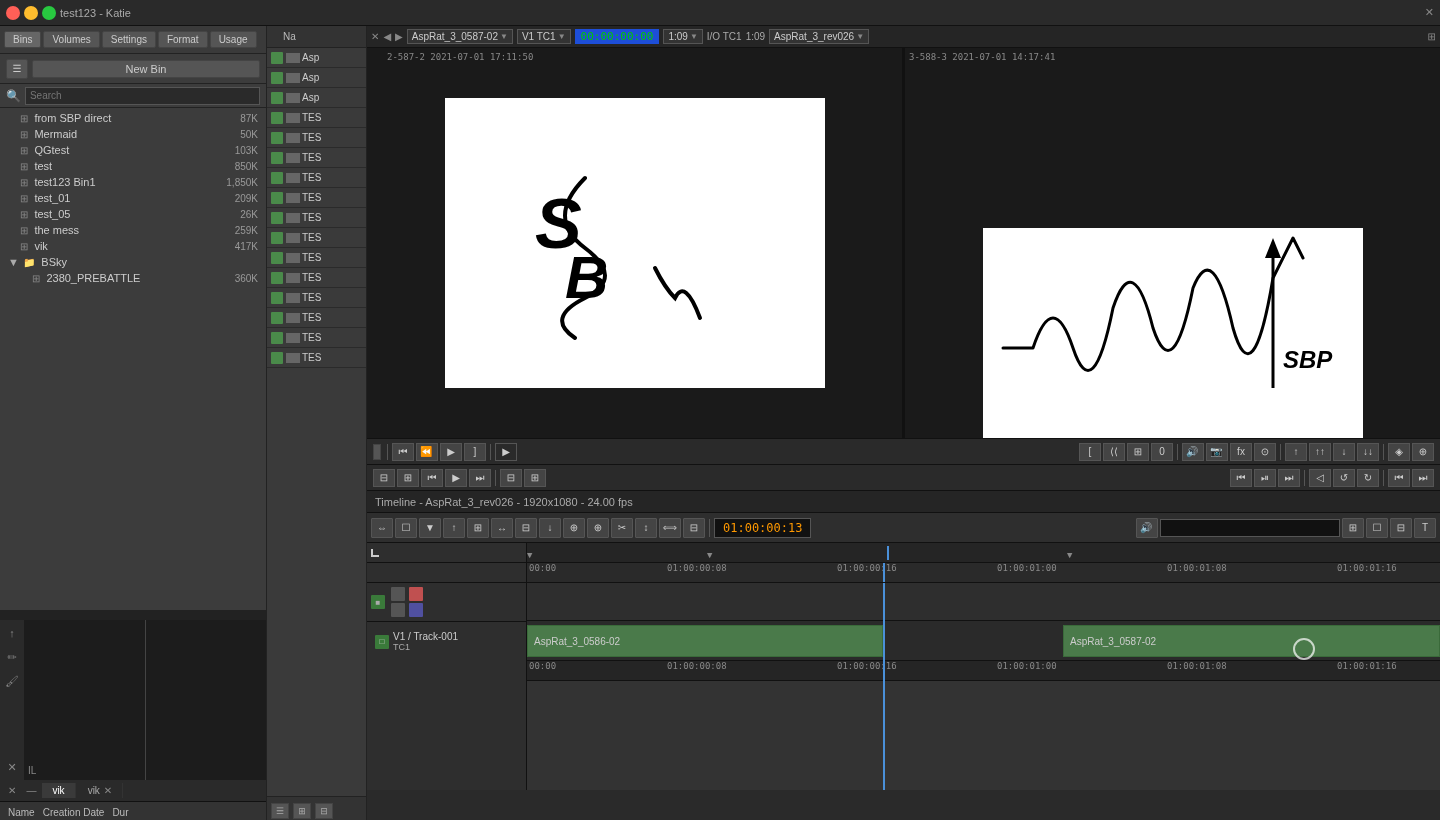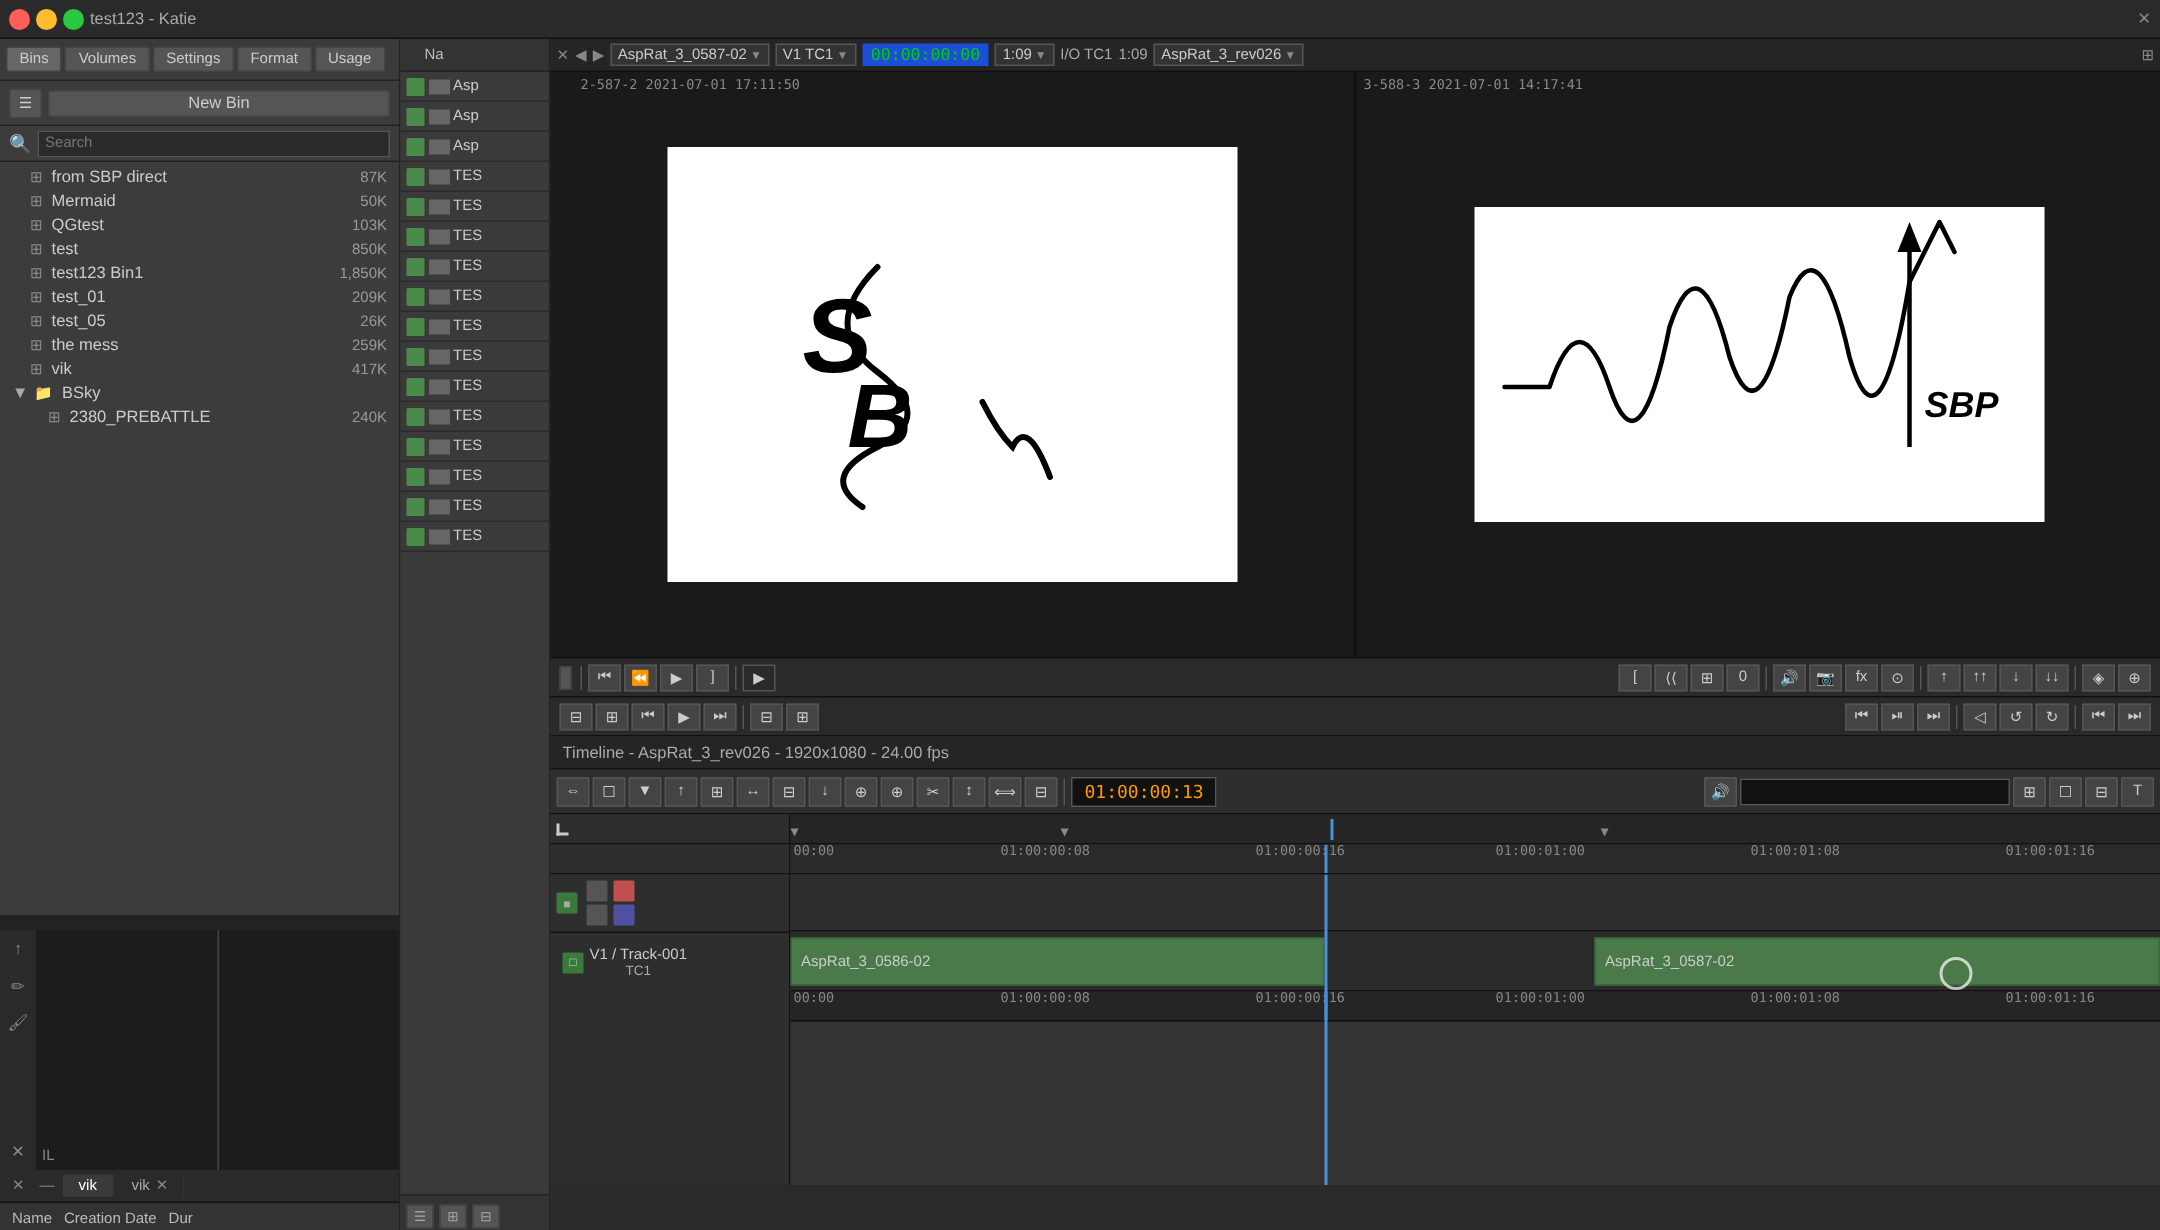--- a/index.html
+++ b/index.html
@@ -47,21 +47,21 @@
     
     .right-panel { flex: 1; display: flex; flex-direction: column; background: #2a2a2a; }
     .viewer-top-bar { display: flex; align-items: center; height: 22px; background: #252525; border-bottom: 1px solid #111; padding: 0 4px; gap: 4px; }
     .viewer-dropdown { background: #333; border: 1px solid #555; color: #ccc; font-size: 10px; padding: 1px 4px; cursor: pointer; display: flex; align-items: center; gap: 2px; }
     .viewer-dropdown .arrow { color: #888; font-size: 8px; }
     .viewer-timecode { color: #00cc00; font-size: 11px; font-family: monospace; background: #1d4ed8; padding: 1px 6px; }
     .viewer-info { color: #aaa; font-size: 10px; }
 
     .viewer-main { display: flex; flex: 1; }
     .viewer-left { flex: 1; background: #1a1a1a; display: flex; align-items: center; justify-content: center; border-right: 1px solid #111; position: relative; }
-    .viewer-right { flex: 1; background: #1a1a1a; display: flex; align-items: center; justify-content: center; position: relative; }
+    .viewer-right { flex: 1; background: #1a1a1a; display: flex; align-items: flex-end; justify-content: center; position: relative; }
     .viewer-clip { background: white; display: flex; align-items: center; justify-content: center; }
 
     .viewer-meta-left { position: absolute; top: 4px; left: 4px; color: #888; font-size: 9px; font-family: monospace; margin-left: 16px; }
     .viewer-meta-right { position: absolute; top: 4px; left: 4px; color: #888; font-size: 9px; font-family: monospace; }
 
     
     .transport-bar { height: 26px; background: #2a2a2a; border-top: 1px solid #111; display: flex; align-items: center; padding: 0 6px; gap: 2px; }
     .transport-bar2 { height: 26px; background: #2a2a2a; border-top: 1px solid #111; display: flex; align-items: center; padding: 0 6px; gap: 2px; }
     .t-btn { width: 22px; height: 18px; background: #444; border: 1px solid #555; color: #ccc; display: flex; align-items: center; justify-content: center; cursor: pointer; font-size: 10px; }
     .t-sep { width: 1px; height: 16px; background: #555; margin: 0 2px; }
@@ -173,21 +173,21 @@
           <span class="bin-size">417K</span>
         </div>
         <div class="bin-item" style="padding-left: 8px;">
           <span style="margin-right:4px;color:#aaa;">▼</span>
           <span class="bin-icon" style="color:#888;">📁</span>
           <span class="bin-name">BSky</span>
         </div>
         <div class="bin-item" style="padding-left: 32px;">
           <span class="bin-icon">⊞</span>
           <span class="bin-name">2380_PREBATTLE</span>
-          <span class="bin-size">240K</span>
+          <span class="bin-size">360K</span>
         </div>
       </div>
 
     <div class="scrollbar-container"></div>
 
     <div class="left-panel-preview">
       <div class="preview-sidebar-icons">
         <div class="p-icon">↑</div>
         <div class="p-icon">✏</div>
         <div class="p-icon">🖌</div>
@@ -497,21 +497,21 @@
             <div style="display:flex;flex-direction:column;gap:2px;margin-left:2px;">
               <div style="width:14px;height:14px;background:#c05050;border-radius:1px;cursor:pointer;"></div>
               <div style="width:14px;height:14px;background:#5050a0;border-radius:1px;cursor:pointer;"></div>
             </div>
           </div>
 
           <div style="display:flex;align-items:center;height:40px;padding:0 8px;gap:4px;border-top:1px solid #111;">
             <div style="width:14px;height:14px;background:#3a7a3a;border-radius:1px;display:flex;align-items:center;justify-content:center;color:#ccc;font-size:8px;cursor:pointer;">□</div>
             <div style="display:flex;flex-direction:column;">
               <span style="color:#ccc;font-size:10px;">V1 / Track-001</span>
-              <span style="color:#aaa;font-size:9px;text-align:center;">TC1</span>
+              <span style="color:#aaa;font-size:9px;">TC1</span>
             </div>
           </div>
         </div>
 
         <div style="flex:1;background:#333;position:relative;overflow:hidden;">
 
           <div style="position:absolute;left:356px;top:0;bottom:0;width:2px;background:#4a90d9;z-index:10;"></div>
 
           <div style="height:38px;border-bottom:1px solid #111;position:relative;background:#2e2e2e;">
           </div>

